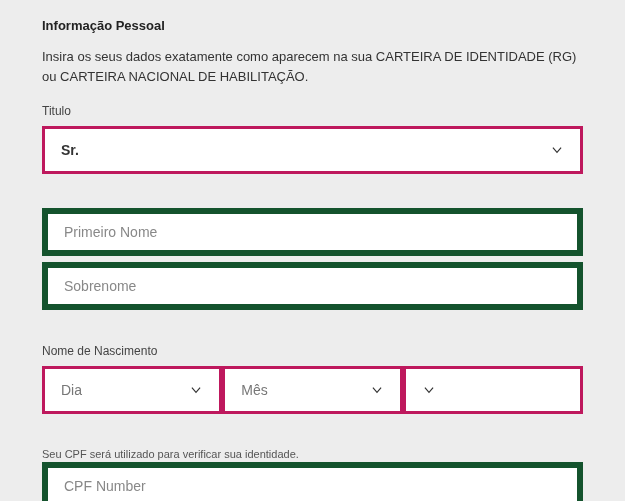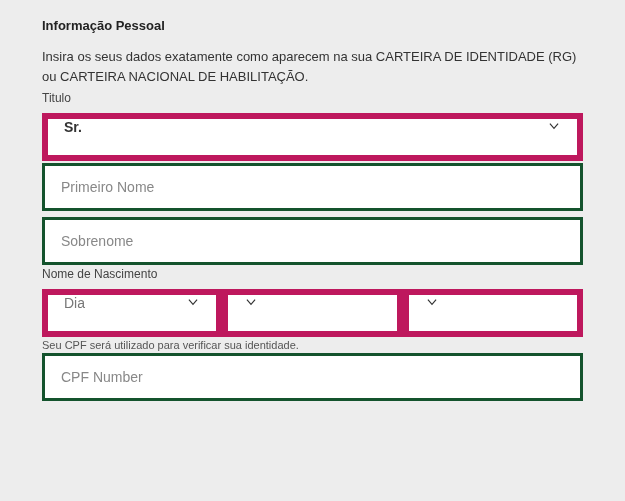--- a/index.html
+++ b/index.html
@@ -14,74 +14,75 @@
   .section-title {
     font-size: 13px;
     font-weight: 700;
     color: #222;
     margin-bottom: 14px;
   }
   .section-desc {
     font-size: 13px;
     color: #333;
     line-height: 1.5;
-    margin-bottom: 5px;
+    margin-bottom: 18px;
   }
   .field-label {
     font-size: 12px;
     color: #444;
     margin-bottom: 8px;
     display: block;
   }
   .helper-text {
     font-size: 11px;
     color: #555;
     margin-bottom: 2px;
     display: block;
   }
   .select-box {
     position: relative;
     background: #fff;
-    border: 6px solid #be185d;
+    border: 3px solid #be185d;
     height: 48px;
     display: flex;
+    align-items: center;
     padding: 0 16px;
     cursor: pointer;
   }
   .select-box .value {
     font-size: 14px;
     color: #333;
     flex: 1;
   }
   .select-box .value.bold { font-weight: 700; }
   .select-box .value.placeholder { color: #777; font-weight: 400; }
   .chevron {
     width: 14px;
     height: 14px;
     flex-shrink: 0;
   }
   .chevron svg { display: block; }
   .text-input {
     width: 100%;
     height: 48px;
-    border: 3px solid #14532d;
+    border: 6px solid #14532d;
     background: #fff;
     padding: 0 16px;
     font-size: 14px;
     color: #333;
     font-family: inherit;
     outline: none;
   }
   .text-input::placeholder { color: #888; }
   .row-gap-sm { margin-bottom: 6px; }
   .dob-row {
     display: flex;
   }
   .dob-row .select-box { flex: 1; }
-  .block { margin-bottom: 2px; }
+  .block { margin-bottom: 34px; }
 </style>
 </head>
 <body>
 
 <h2 class="section-title">Informação Pessoal</h2>
 
 <p class="section-desc">Insira os seus dados exatamente como aparecem na sua CARTEIRA DE IDENTIDADE (RG) ou CARTEIRA NACIONAL DE HABILITAÇÃO.</p>
 
 <div class="block">
   <label class="field-label">Titulo</label>
@@ -107,20 +108,21 @@
   <div class="dob-row">
     <div class="select-box">
       <span class="value placeholder">Dia</span>
       <span class="chevron">
         <svg viewBox="0 0 24 24" width="14" height="14">
             <path d="M5 8l7 8 7-8" fill="none" stroke="#333" stroke-width="2"></path>
           </svg>
       </span>
     </div>
     <div class="select-box">
+      <span class="value placeholder">Mês</span>
       <span class="chevron">
         <svg viewBox="0 0 24 24" width="14" height="14">
             <path d="M5 8l7 8 7-8" fill="none" stroke="#333" stroke-width="2"></path>
           </svg>
       </span>
     </div>
     <div class="select-box">
       <span class="chevron">
         <svg viewBox="0 0 24 24" width="14" height="14">
             <path d="M5 8l7 8 7-8" fill="none" stroke="#333" stroke-width="2"></path>

